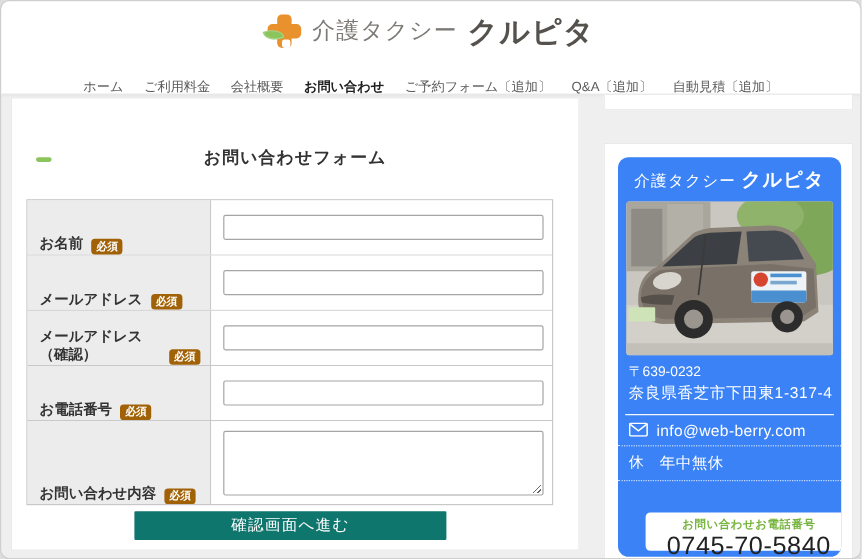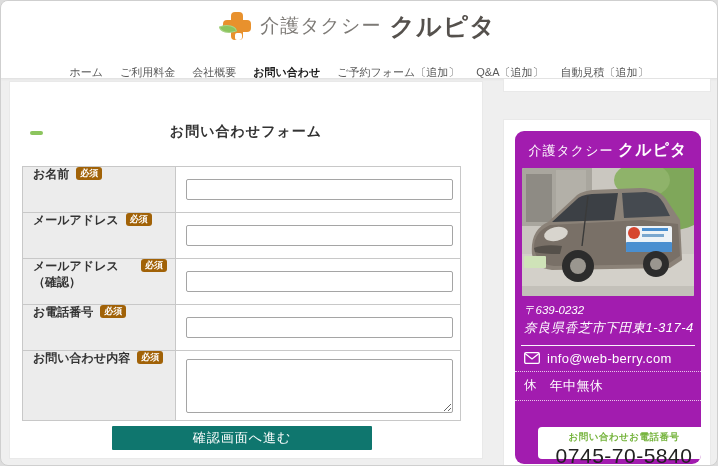--- a/index.html
+++ b/index.html
@@ -54,21 +54,21 @@
     text-align:center; font-size:14px; font-weight:bold; color:#333; letter-spacing:1px; }
 
   .form-table {
     position:absolute; left:12px; top:84px; width:439px;
     border:1px solid #c8c8c8; border-collapse:collapse;
   }
   .form-row { display:flex; border-bottom:1px solid #c8c8c8; }
   .form-row:last-child { border-bottom:none; }
   .cell-label {
     width:153px; background:#ececec; border-right:1px solid #c8c8c8;
-    display:flex; align-items:flex-start; padding:0 8px 0 10px; min-height:45px;
+    display:flex; align-items:flex-end; padding:0 8px 0 10px; min-height:45px;
     font-size:12px; font-weight:bold; color:#333; flex:0 0 auto;
   }
   .cell-label .lbl { line-height:1.3; }
   .badge {
     display:inline-block; background:#a16207; color:#fff; font-size:9px; font-weight:bold;
     padding:2px 4px; border-radius:3px; margin-left:7px; line-height:1; flex:0 0 auto;
   }
   .cell-input { flex:1; background:#fff; display:flex; align-items:center; padding:0 7px 0 10px; }
   .cell-input input[type=text] {
     width:100%; height:21px; border:1px solid #a5a5a5; border-radius:2px;
@@ -92,30 +92,30 @@
   .side-sliver {
     position:absolute; left:502px; top:78px; width:208px; height:13px;
     background:#fff; border:1px solid #e9e9e9; border-top:none;
   }
   .side-card {
     position:absolute; left:502px; top:118px; width:208px; height:348px;
     background:#fff; border:1px solid #e9e9e9;
   }
   .green-box {
     position:absolute; left:11px; top:11px; width:186px; height:333px;
-    background:#a21caf; border-radius:9px; color:#fff; overflow:hidden;
+    background:#3b82f6; border-radius:9px; color:#fff; overflow:hidden;
   }
   .gb-title { text-align:center; margin-top:9px; white-space:nowrap; }
   .gb-title .t-prefix { font-size:13px; letter-spacing:1px; }
   .gb-title .t-brand { font-size:16px; font-weight:bold; letter-spacing:1px; }
   .gb-photo {
     margin:7px auto 0 auto; width:172px; height:128px; border-radius:2px;
     display:block; background:#c9c6bf;
   }
-  .gb-address { padding:6px 9px 0 9px; line-height:1.45;font-style:italic; }
+  .gb-address { padding:6px 9px 0 9px; line-height:1.45; }
   .gb-postal { font-size:11.5px; }
   .gb-street { font-size:13px; letter-spacing:.5px; white-space:nowrap; }
   .gb-solid-sep { border:none; border-top:1px solid rgba(255,255,255,.95); margin:7px 6px 0 6px; }
   .gb-row {
     display:flex; align-items:center; gap:7px; padding:5px 9px;
     border-bottom:1px dotted rgba(255,255,255,.75); font-size:13px; letter-spacing:.3px;
   }
   .gb-row:last-of-type { border-bottom:none; }
   .gb-row .ic { flex:0 0 auto; display:flex; align-items:center; }
   .holiday-k { font-size:12.5px; margin-right:6px; }

